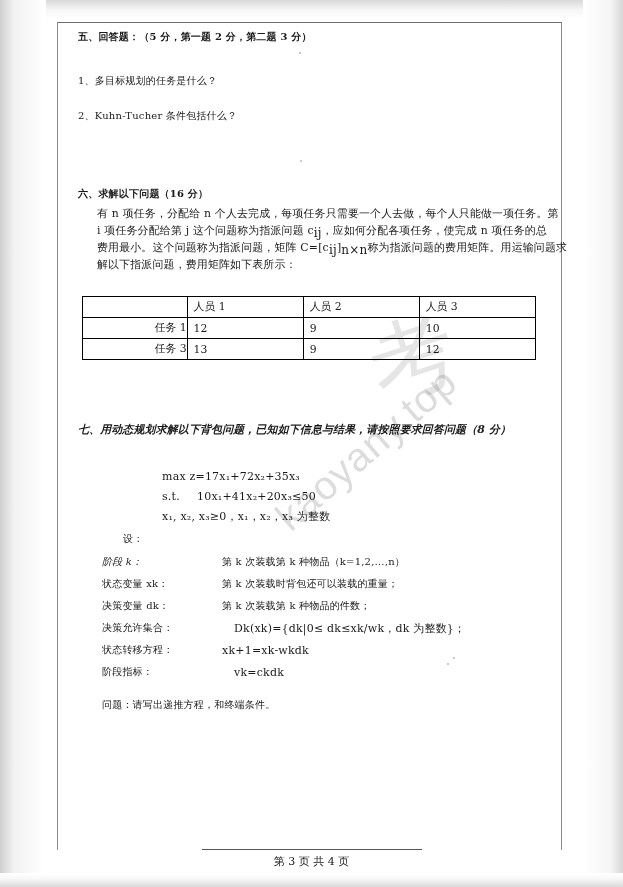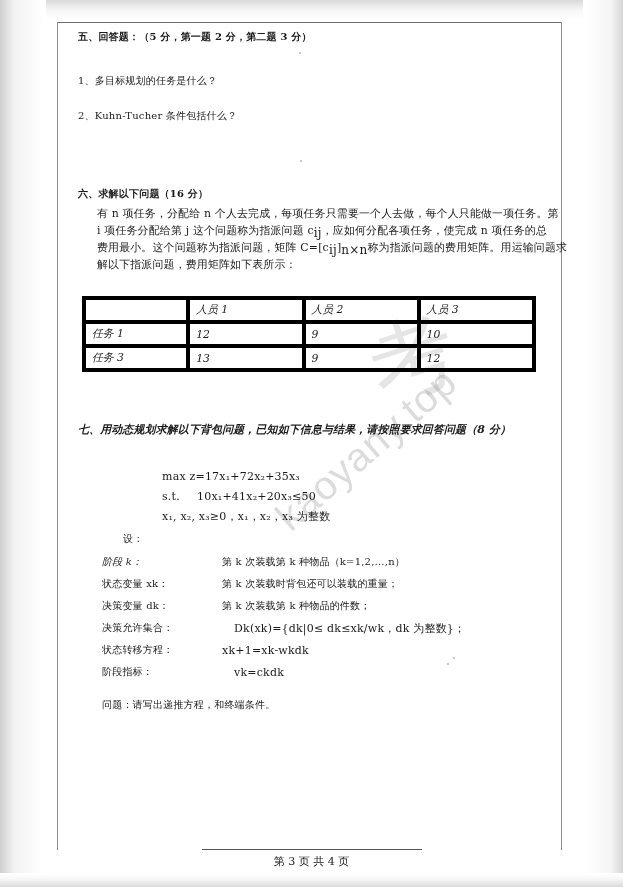--- a/index.html
+++ b/index.html
@@ -79,27 +79,26 @@
   
   table.cost-matrix {
     position: absolute;
     left: 82px;
     top: 296px;
     width: 454px;
     border-collapse: collapse;
     font-size: 10.8px;
   }
   table.cost-matrix td {
-    border: 4px solid #000000;
+    border: 1px solid #000000;
     height: 20px;
     padding: 0 0 0 6px;
     vertical-align: middle;
-    font-style: italic;
-  }
-  td.c0 { width: 102px; }
+  }
+  td.c0 { width: 102px; text-align: right; }
   td.c1, td.c2, td.c3 { width: 114px; }
 
   
   .wm-text {
     position: absolute;
     left: 282px;
     top: 500px;
     font-size: 40px;
     color: rgba(120,120,120,0.26);
     font-family: "Liberation Sans", sans-serif;

